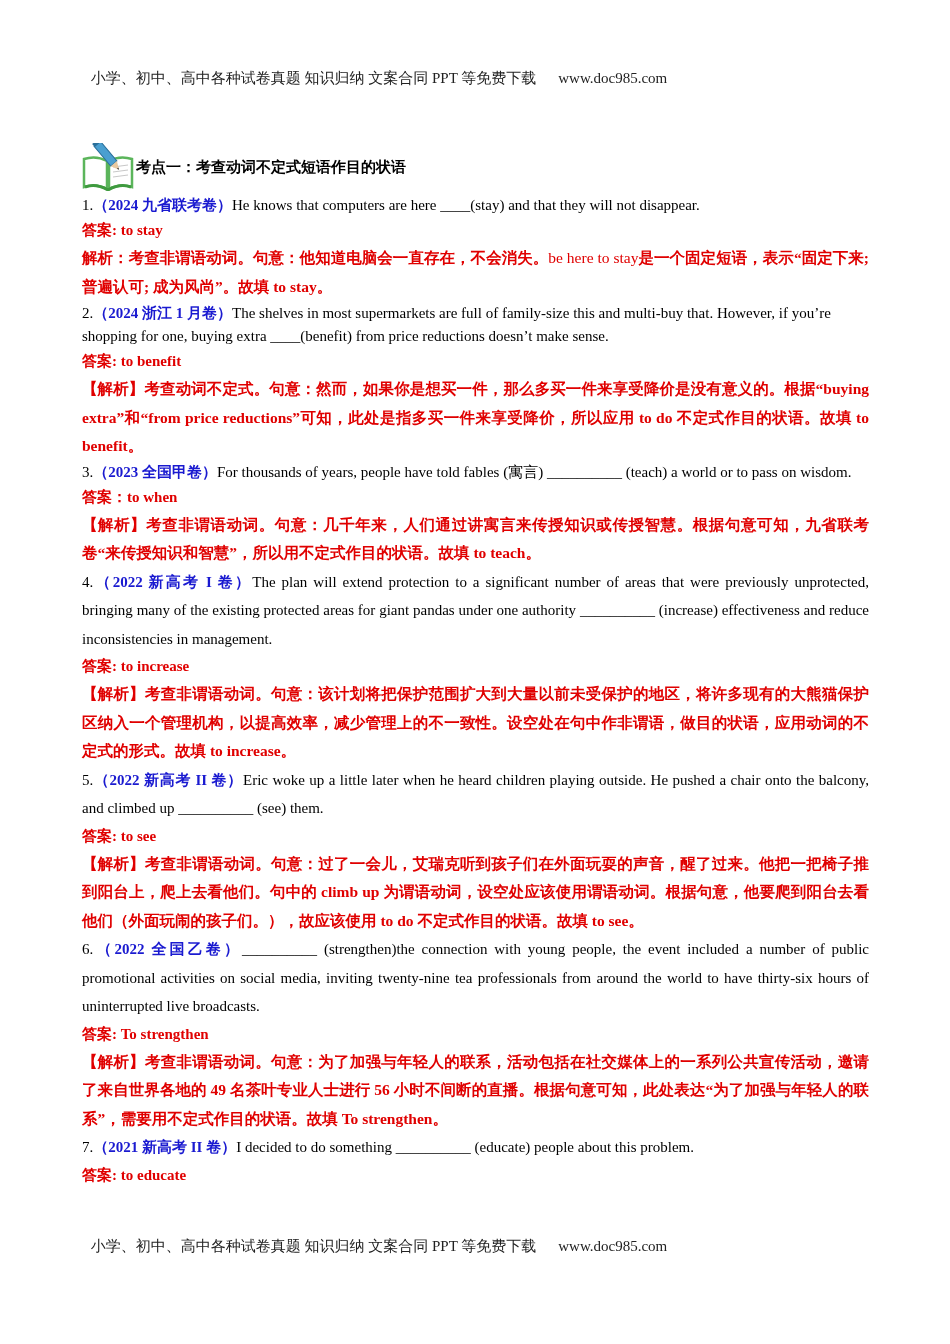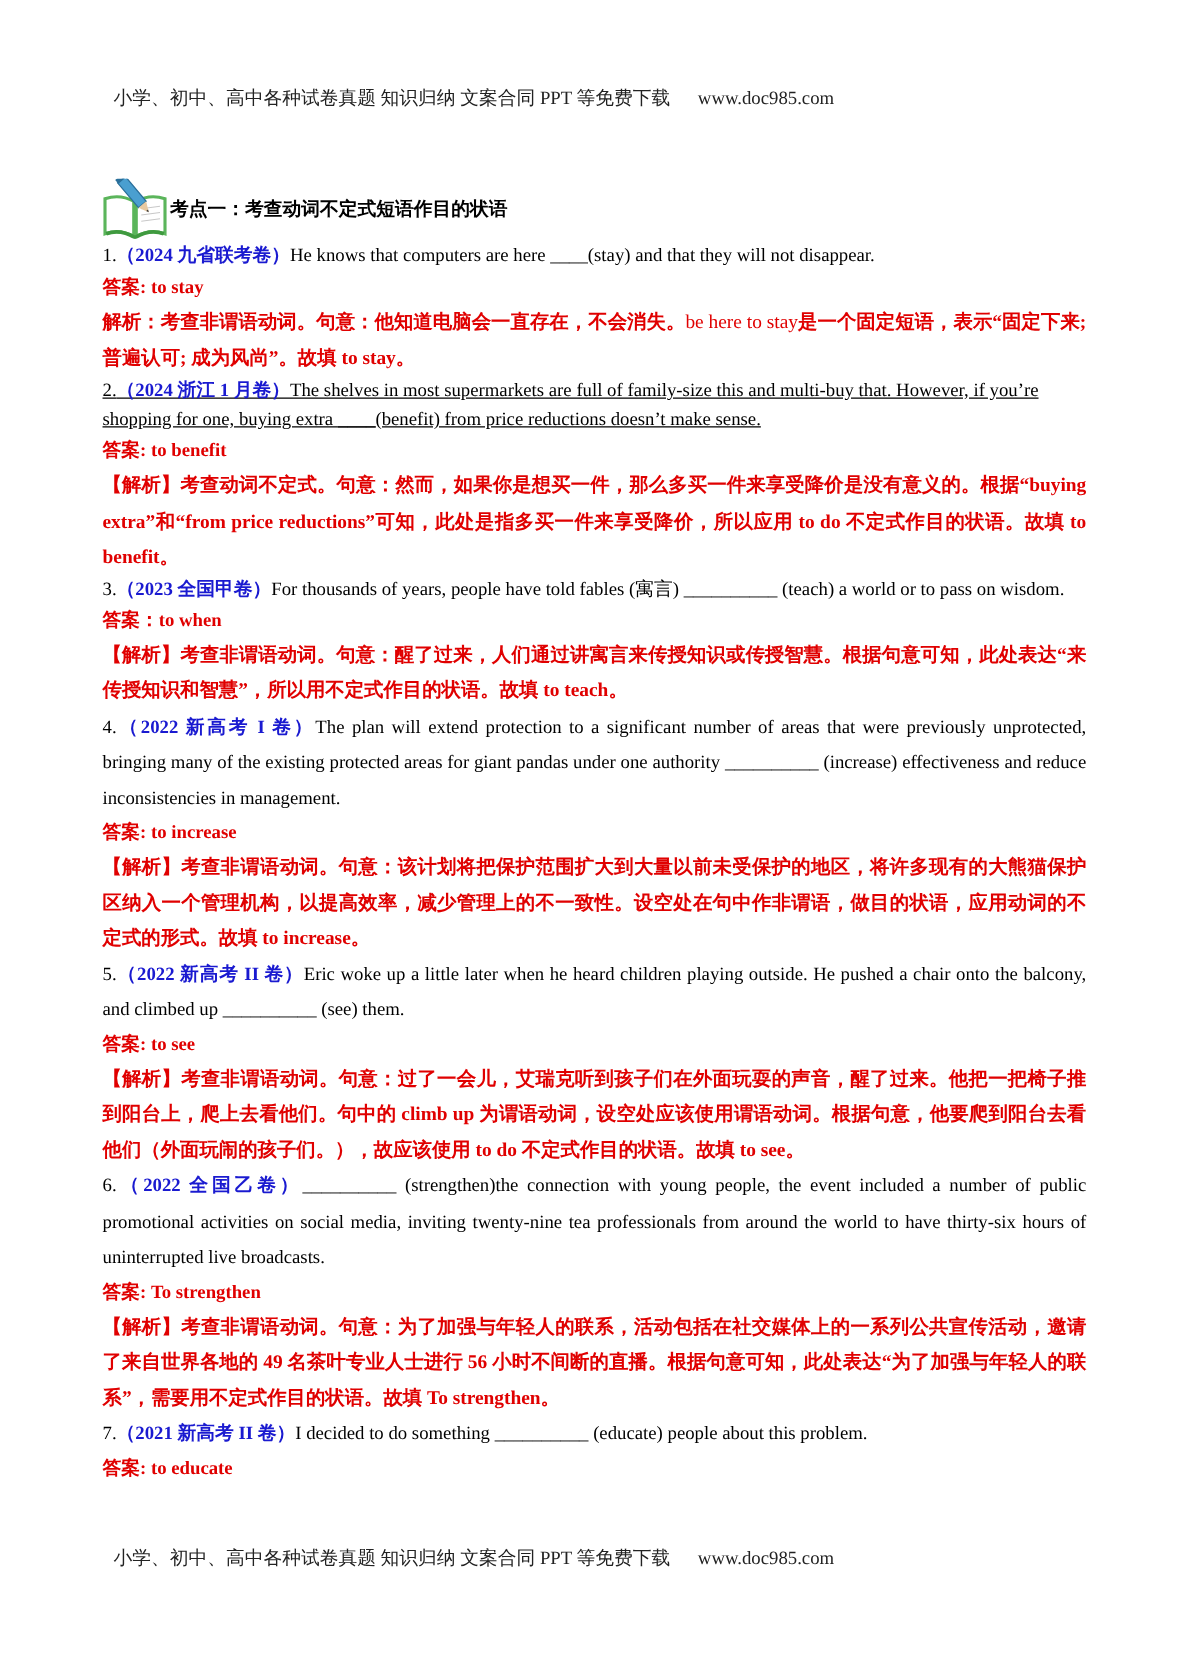--- a/index.html
+++ b/index.html
@@ -54,33 +54,33 @@
 
   <div class="q">
     <p class="line q-tight" style="margin-top:2px;">
       <span>1.</span><span class="src">（2024 九省联考卷）</span><span>He knows that computers are here </span><span>____</span><span>(stay) and that they will not disappear.</span>
     </p>
     <p class="line ans">答案: to stay</p>
     <p class="line exp"><span>解析：考查非谓语动词。句意：他知道电脑会一直存在，不会消失。</span><span class="exp-normal">be here to stay</span><span>是一个固定短语，表示“固定下来; 普遍认可; 成为风尚”。故填 to stay。</span></p>
   </div>
 
   <div class="q">
-    <p class="line q-tight" style="margin-top:1px;text-decoration:underline;">
+    <p class="line q-tight" style="margin-top:1px;">
       <span>2.</span><span class="src">（2024 浙江 1 月卷）</span><span>The shelves in most supermarkets are full of family-size this and multi-buy that. However, if you’re shopping for one, buying extra </span><span>____</span><span>(benefit) from price reductions doesn’t make sense.</span>
     </p>
     <p class="line ans">答案: to benefit</p>
     <p class="line exp">【解析】考查动词不定式。句意：然而，如果你是想买一件，那么多买一件来享受降价是没有意义的。根据“buying extra”和“from price reductions”可知，此处是指多买一件来享受降价，所以应用 to do 不定式作目的状语。故填 to benefit。</p>
   </div>
 
   <div class="q">
     <p class="line q-tight">
       <span>3.</span><span class="src">（2023 全国甲卷）</span><span>For thousands of years, people have told fables (寓言) </span><span>__________</span><span> (teach) a world or to pass on wisdom.</span>
     </p>
     <p class="line ans">答案：to when</p>
-    <p class="line exp">【解析】考查非谓语动词。句意：醒了过来，人们通过讲寓言来传授知识或传授智慧。根据句意可知，此处表达“来传授知识和智慧”，所以用不定式作目的状语。故填 to teach。</p>
+    <p class="line exp">【解析】考查非谓语动词。句意：几千年来，人们通过讲寓言来传授知识或传授智慧。根据句意可知，九省联考卷“来传授知识和智慧”，所以用不定式作目的状语。故填 to teach。</p>
   </div>
 
   <div class="q">
     <p class="line q-line">
       <span>4.</span><span class="src">（2022 新高考 I 卷）</span><span>The plan will extend protection to a significant number of areas that were previously unprotected, bringing many of the existing protected areas for giant pandas under one authority </span><span>__________</span><span> (increase) effectiveness and reduce inconsistencies in management.</span>
     </p>
     <p class="line ans">答案: to increase</p>
     <p class="line exp">【解析】考查非谓语动词。句意：该计划将把保护范围扩大到大量以前未受保护的地区，将许多现有的大熊猫保护区纳入一个管理机构，以提高效率，减少管理上的不一致性。设空处在句中作非谓语，做目的状语，应用动词的不定式的形式。故填 to increase。</p>
   </div>
 

